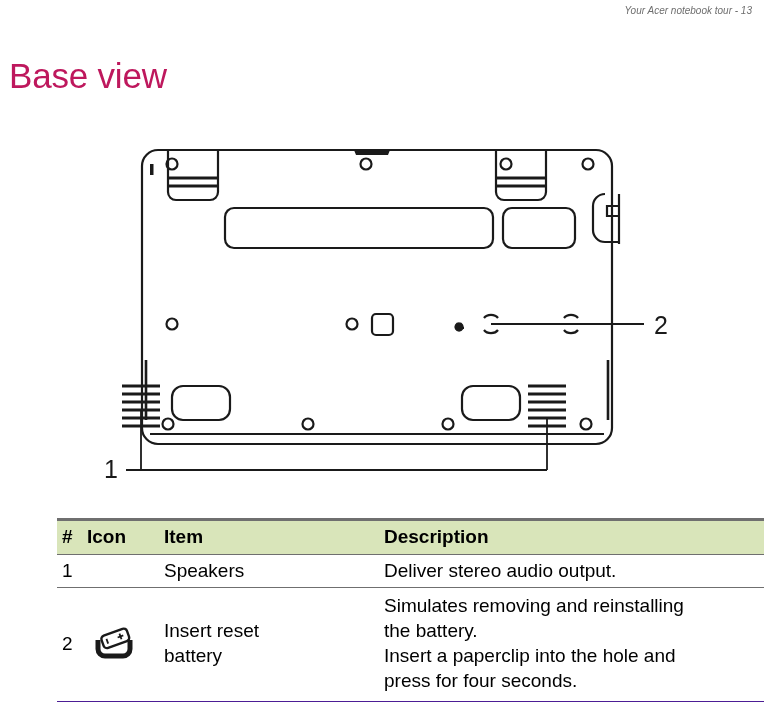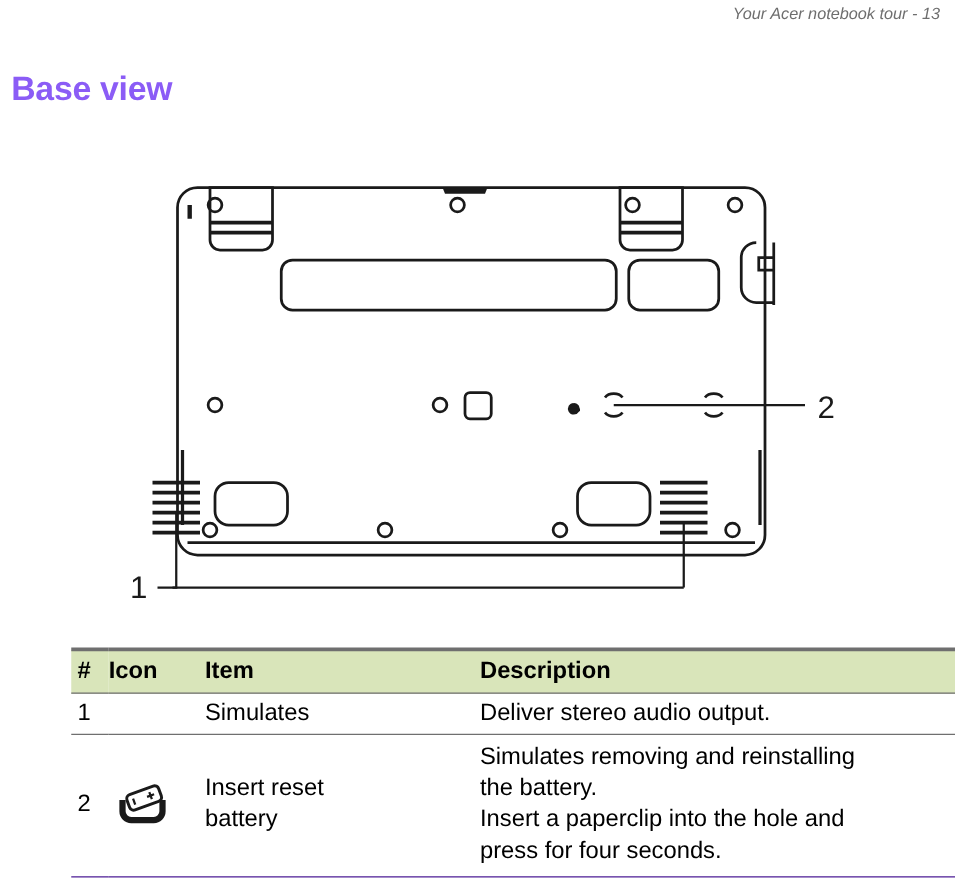--- a/index.html
+++ b/index.html
@@ -14,34 +14,34 @@
     overflow: hidden;
   }
 
   
   .page-header {
     position: absolute;
     top: 0; left: 0; right: 14px;
     height: 22px;
     text-align: right;
     font-style: italic;
-    font-size: 13px;
+    font-size: 10px;
     color: #6e6e6e;
     line-height: 22px;
     white-space: nowrap;
   }
 
   
   .section-title {
     position: absolute;
     top: 36px;
     left: 9px;
-    font-size: 27px;
-    font-weight: bold;
-    color: #8b5cf6;
+    font-size: 35px;
+    font-weight: normal;
+    color: #be185d;
     letter-spacing: -0.2px;
     line-height: 34px;
   }
 
   
   .figure {
     position: absolute;
     top: 128px;
     left: 96px;
     width: 580px;
@@ -198,21 +198,21 @@
       <th class="col-icon">Icon</th>
       <th class="col-item">Item</th>
       <th class="col-desc">Description</th>
     </tr>
   </thead>
   <tbody>
 
     <tr>
       <td class="col-num">1</td>
       <td class="col-icon icon-cell"></td>
-      <td class="col-item cell-item">Simulates</td>
+      <td class="col-item cell-item">Speakers</td>
       <td class="col-desc">
         <span class="desc-line">Deliver stereo audio output.</span>
       </td>
     </tr>
 
     <tr>
       <td class="col-num">2</td>
       <td class="col-icon icon-cell">
         <svg width="42" height="34" viewBox="0 0 42 34" xmlns="http://www.w3.org/2000/svg">
 

